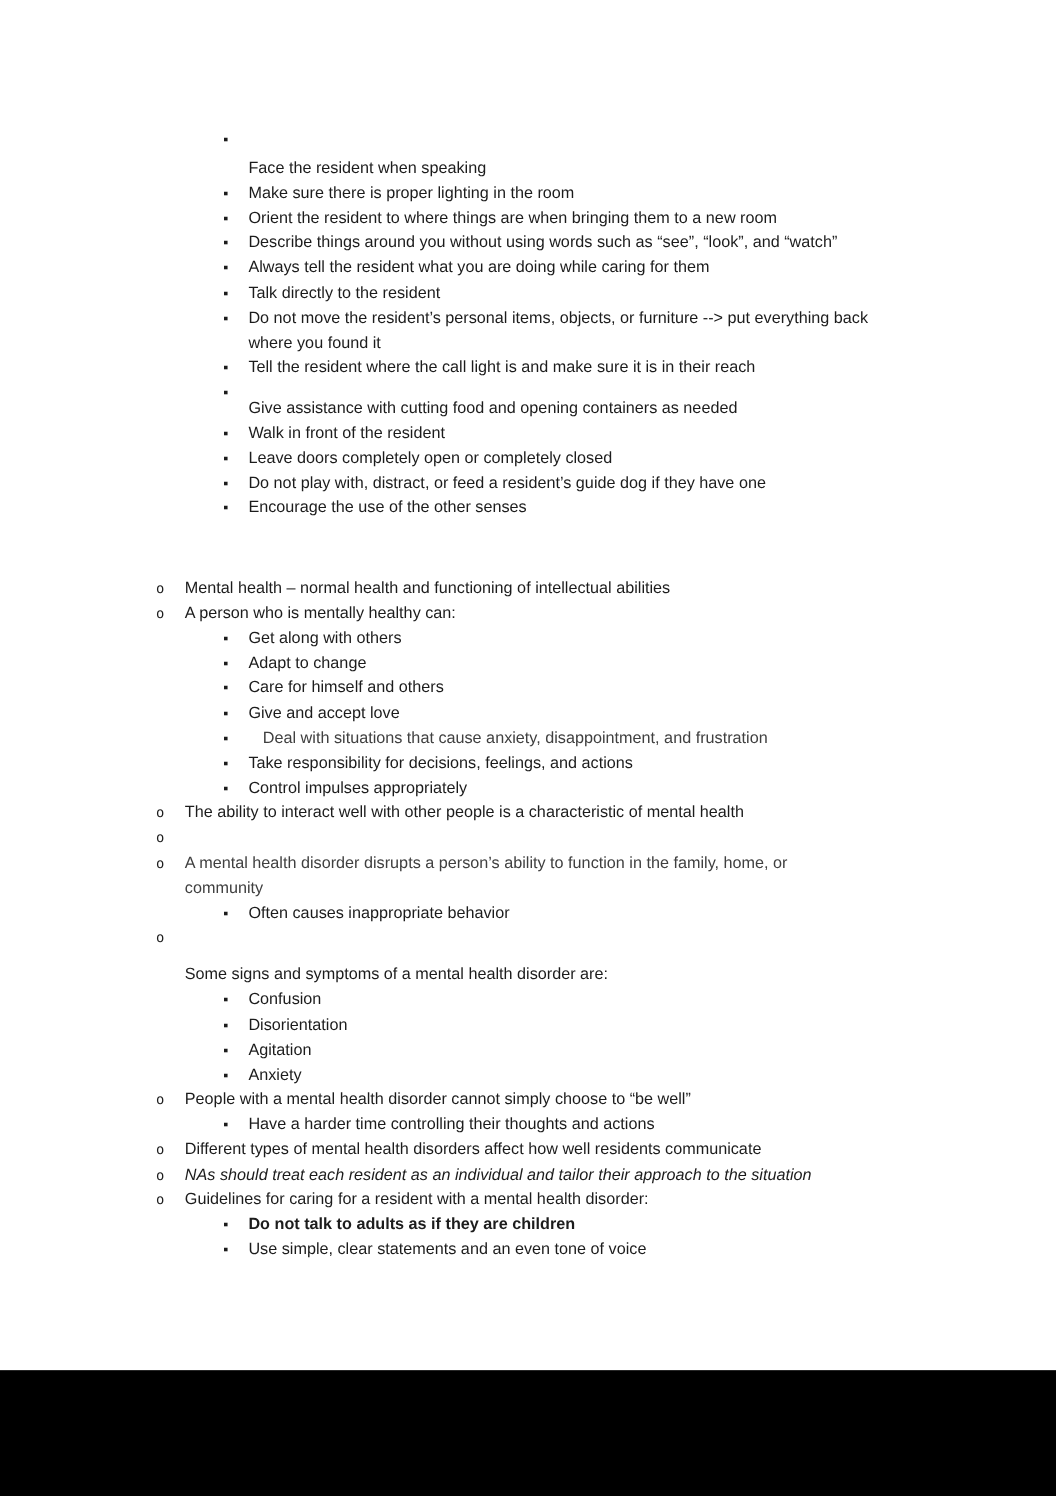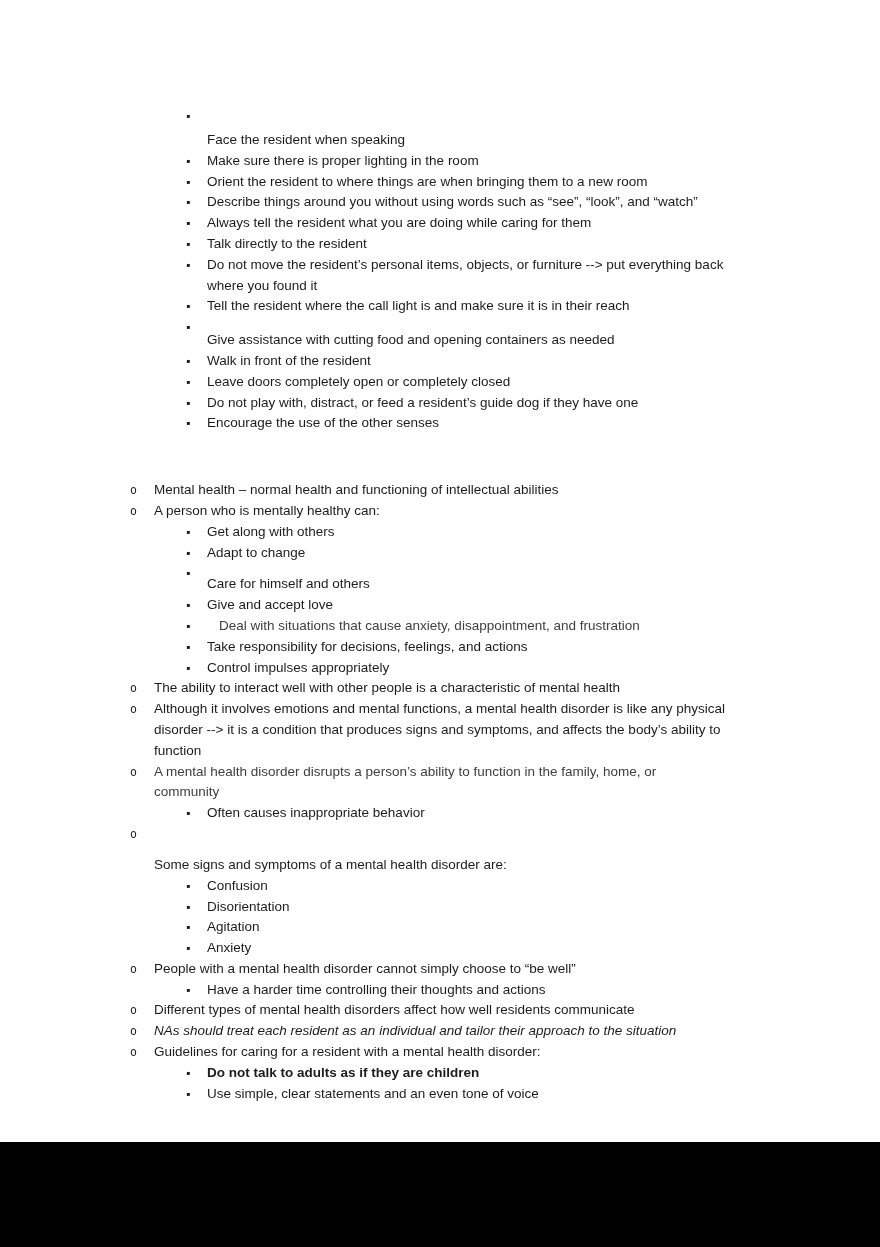--- a/index.html
+++ b/index.html
@@ -124,21 +124,21 @@
       <div class="row l2">
         <span class="bullet">▪</span>
         <span class="text" style="color: rgb(28, 28, 28);">Get along with others</span>
       </div>
       <div class="row l2">
         <span class="bullet">▪</span>
         <span class="text" style="color: rgb(28, 28, 28);">Adapt to change</span>
       </div>
       <div class="row l2">
         <span class="bullet">▪</span>
-        <span class="text" style="color: rgb(28, 28, 28); margin-top: 11px;">Care for himself and others</span>
+        <span class="text" style="color: rgb(28, 28, 28);">Care for himself and others</span>
       </div>
       <div class="row l2">
         <span class="bullet">▪</span>
         <span class="text" style="color: rgb(28, 28, 28);">Give and accept love</span>
       </div>
       <div class="row l2">
         <span class="bullet">▪</span>
         <span class="text" style="color: #404040; margin-left: 12px;">Deal with situations that cause anxiety, disappointment, and frustration</span>
       </div>
       <div class="row l2">
@@ -148,23 +148,20 @@
       <div class="row l2">
         <span class="bullet">▪</span>
         <span class="text" style="color: rgb(28, 28, 28);">Control impulses appropriately</span>
       </div>
       <div class="row l1">
         <span class="bullet">o</span>
         <span class="text" style="color: rgb(28, 28, 28);">The ability to interact well with other people is a characteristic of mental health</span>
       </div>
       <div class="row l1">
         <span class="bullet">o</span>
-        <span class="text" style="color: rgb(28, 28, 28);">Although it involves emotions and mental functions, a mental health disorder is like any physical
-disorder --&gt; it is a condition that produces signs and symptoms, and affects the body’s ability to
-function</span>
       </div>
       <div class="row l1">
         <span class="bullet">o</span>
         <span class="text" style="color: #404040;">A mental health disorder disrupts a person’s ability to function in the family, home, or
 community</span>
       </div>
       <div class="row l2">
         <span class="bullet">▪</span>
         <span class="text" style="color: rgb(28, 28, 28);">Often causes inappropriate behavior</span>
       </div>

